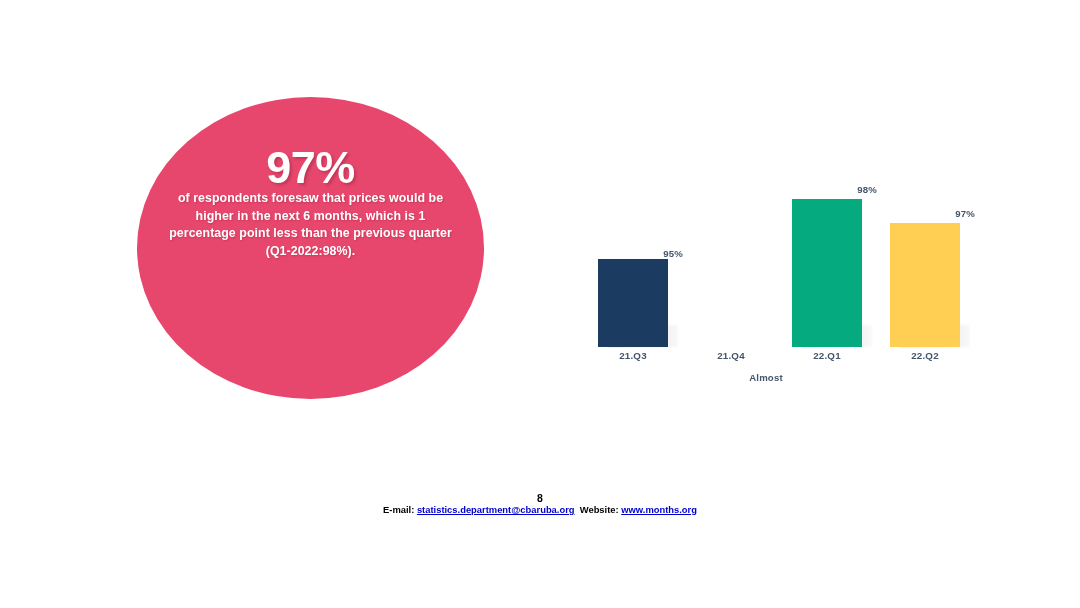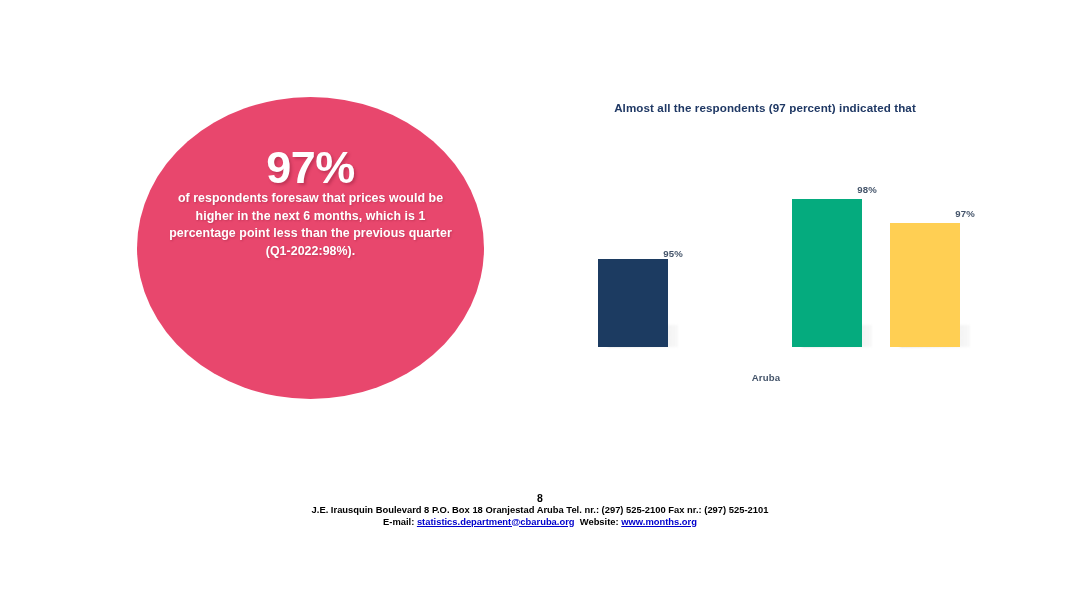--- a/index.html
+++ b/index.html
@@ -187,21 +187,20 @@
 <div class="slide">
 
   <div class="stat-bubble">
     <div class="big-number">97%</div>
     <div class="bubble-text">of respondents foresaw that prices would be higher in the next 6 months, which is 1 percentage point less than the previous quarter (Q1-2022:98%).</div>
   </div>
 
   <div class="chart-panel">
 
     <div class="chart-title">
-      <div>Almost all the respondents (97 percent) indicated that</div>
     </div>
 
     <div class="plot">
 
       <div class="bar-slot" style="left:38px;">
         <div class="bar-value" style="bottom:88px;">95%</div>
         <div class="bar" style="height:88px;">
           <div class="bar-shadow"></div>
           <div class="bar-fill" style="background:#1c3b61;"></div>
         </div>
@@ -219,24 +218,29 @@
       <div class="bar-slot" style="left:330px;">
         <div class="bar-value" style="bottom:128px;">97%</div>
         <div class="bar" style="height:124px;">
           <div class="bar-shadow"></div>
           <div class="bar-fill" style="background:#ffcf53;"></div>
         </div>
       </div>
 
     </div>
 
-
-    <div class="axis-title">Aruba</div>
+    <div class="cat-labels">
+      <div class="cat-label" style="left:23px;">21.Q3</div>
+      <div class="cat-label" style="left:121px;">21.Q4</div>
+      <div class="cat-label" style="left:217px;">22.Q1</div>
+      <div class="cat-label" style="left:315px;">22.Q2</div>
+    </div>
+
+    <div class="axis-title">Almost</div>
 
   </div>
 
   <div class="footer">
     <div class="page-number">8</div>
-    <div class="footer-line">J.E. Irausquin Boulevard 8  P.O. Box 18  Oranjestad Aruba Tel. nr.: (297) 525-2100  Fax nr.: (297) 525-2101</div>
     <div class="footer-line"><span>E-mail:</span> <a class="footer-link" href="#">statistics.department@cbaruba.org</a>&nbsp; <span>Website:</span> <a class="footer-link" href="#">www.months.org</a></div>
   </div>
 
 </div>
 
 </body></html>

